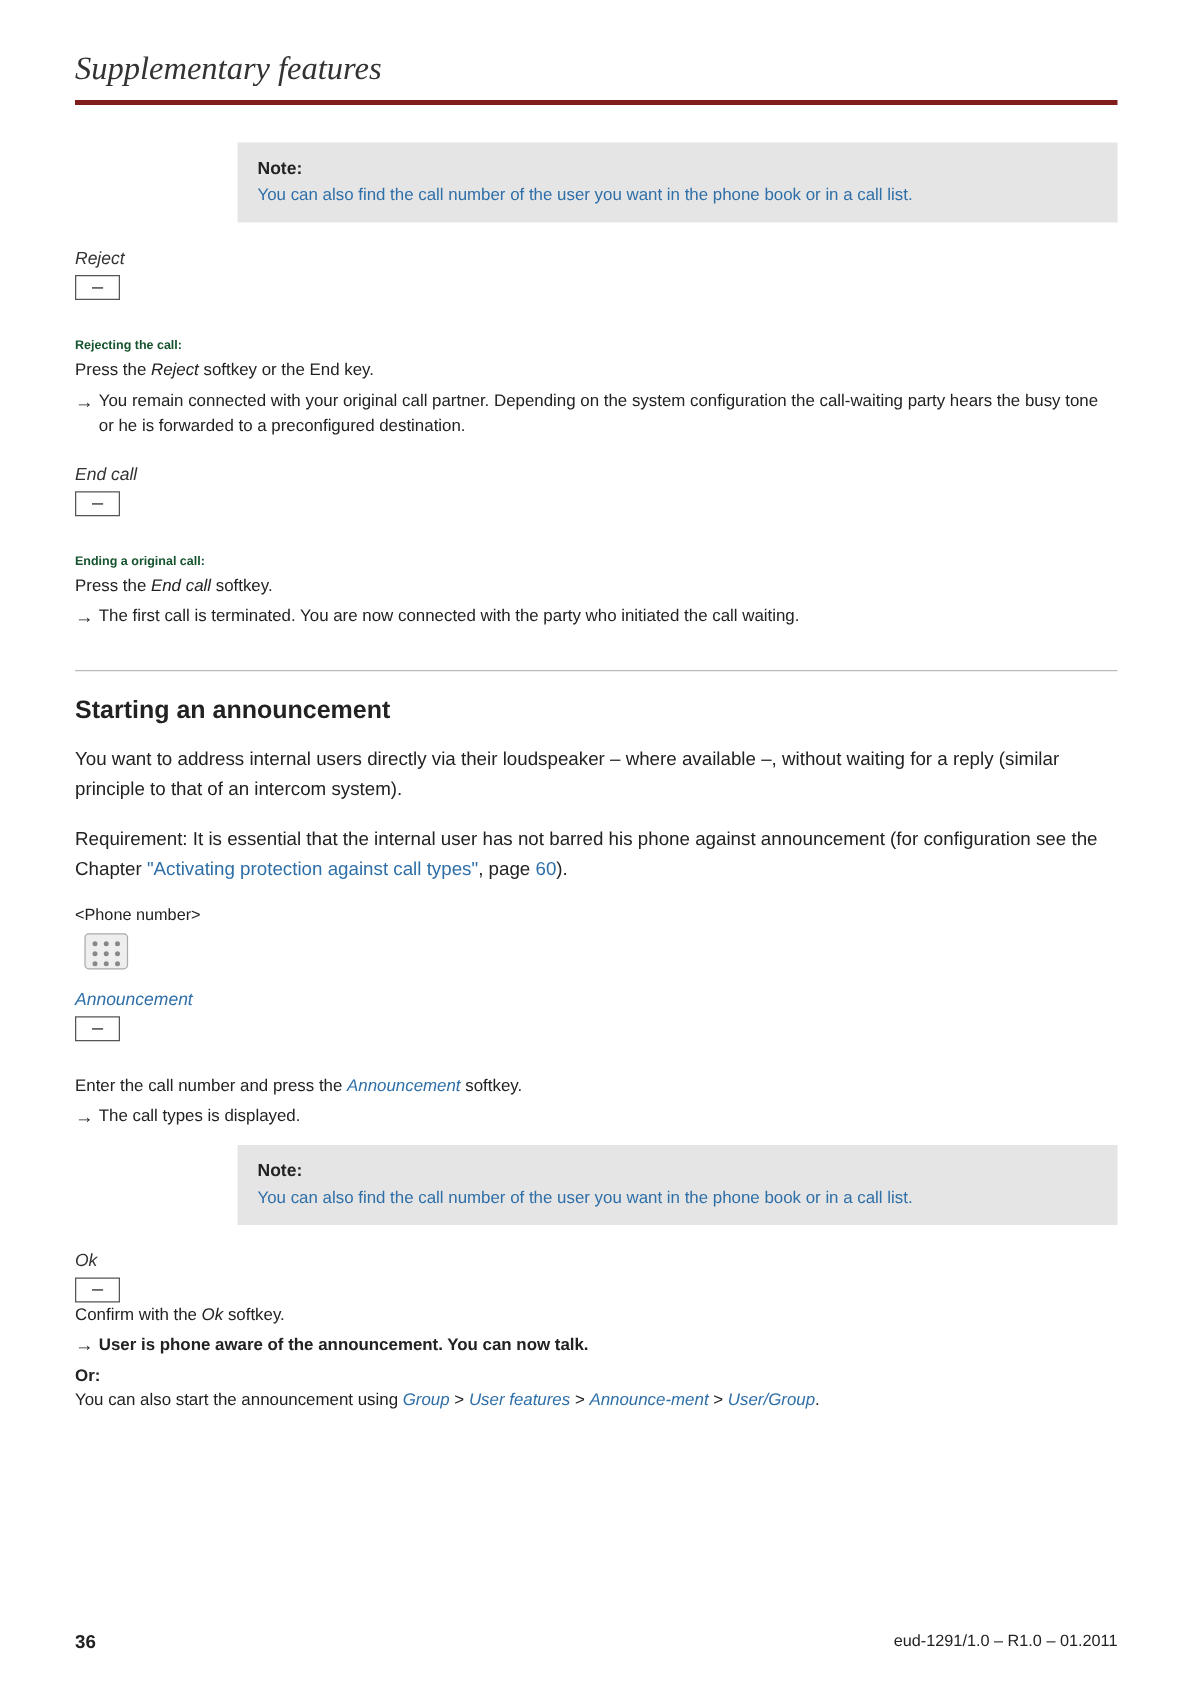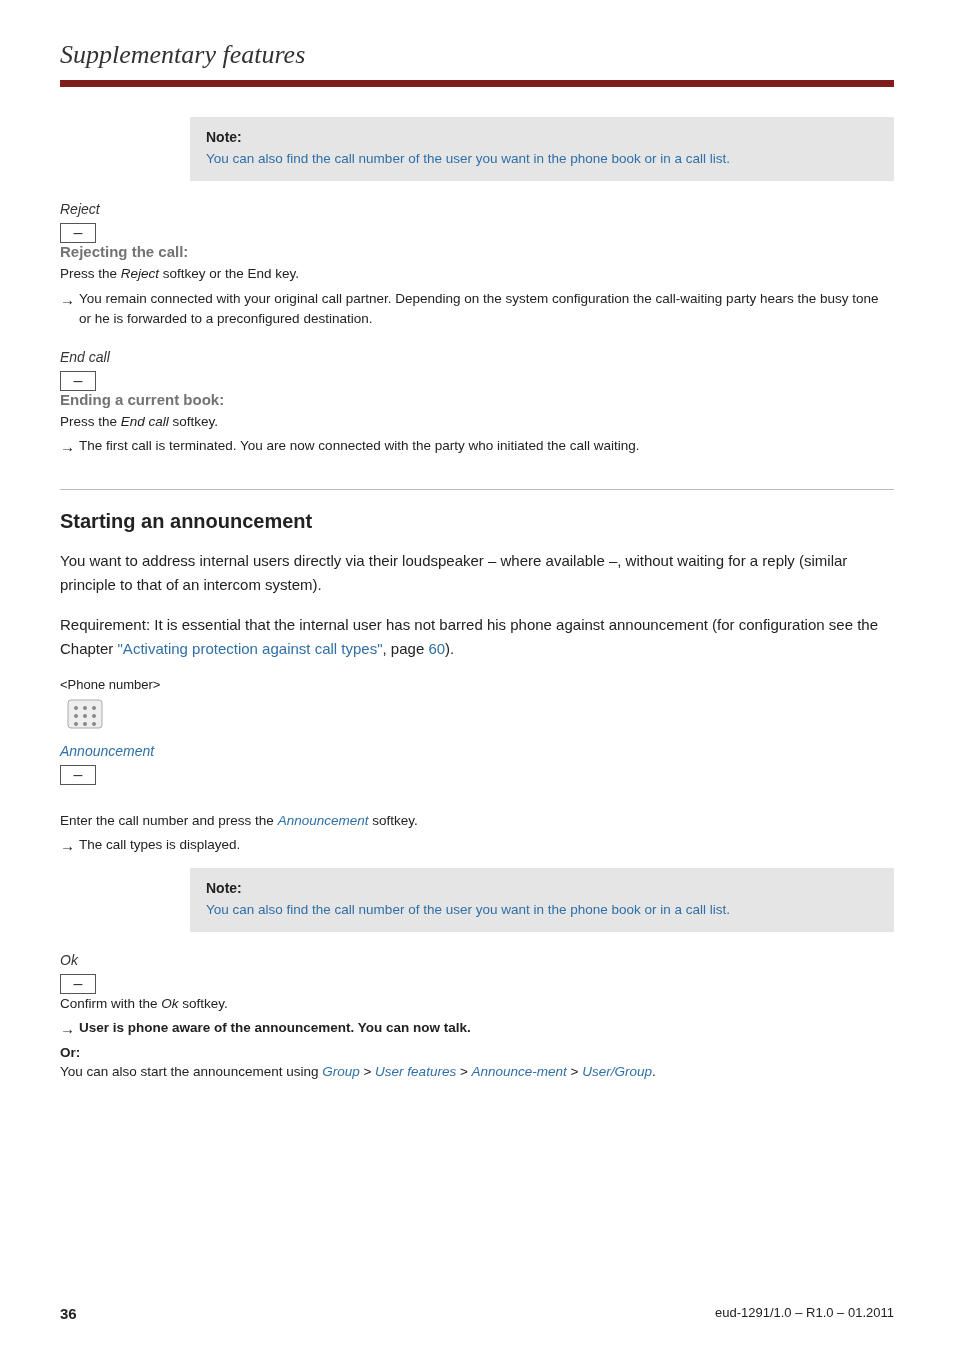--- a/index.html
+++ b/index.html
@@ -13,21 +13,21 @@
       position: relative;
     }
 
     .page-container {
       padding: 40px 60px 60px 60px;
       max-width: 954px;
     }
 
     
     .page-header {
-      border-bottom: 7px solid #7f1d1d;
+      border-bottom: 4px solid #7f1d1d;
       padding-bottom: 10px;
       margin-bottom: 30px;
     }
     .page-header h1 {
       font-family: Georgia, 'Times New Roman', serif;
       font-style: italic;
       font-size: 26px;
       font-weight: normal;
       color: #333;
     }
@@ -83,23 +83,24 @@
     }
     .note-box .note-text {
       font-size: 13.5px;
       color: #2f6fa8;
       line-height: 1.5;
     }
 
     
     .section-heading {
       font-weight: bold;
-      font-size: 15px;
-      color: #737373;
+      font-size: 10px;
+      color: #14532d;
       margin-bottom: 4px;
+      margin-top: 31px;
     }
 
     .call-desc {
       font-size: 13.5px;
       color: #222;
       line-height: 1.5;
     }
 
     .arrow-item {
       display: flex;
@@ -210,21 +211,21 @@
       </div>
     </div>
   </div>
 
   <div class="call-item">
     <div class="call-item-left">
       <span class="call-item-label text-italic">End call</span>
       <span class="call-item-button">–</span>
     </div>
     <div class="call-item-right">
-      <div class="section-heading">Ending a current book:</div>
+      <div class="section-heading">Ending a original call:</div>
       <div class="call-desc">
         Press the <span class="text-italic">End call</span> softkey.
       </div>
       <div class="arrow-item">
         <span class="arrow">→</span>
         <span class="arrow-text">The first call is terminated. You are now connected with the party who initiated the call waiting.</span>
       </div>
     </div>
   </div>
 

